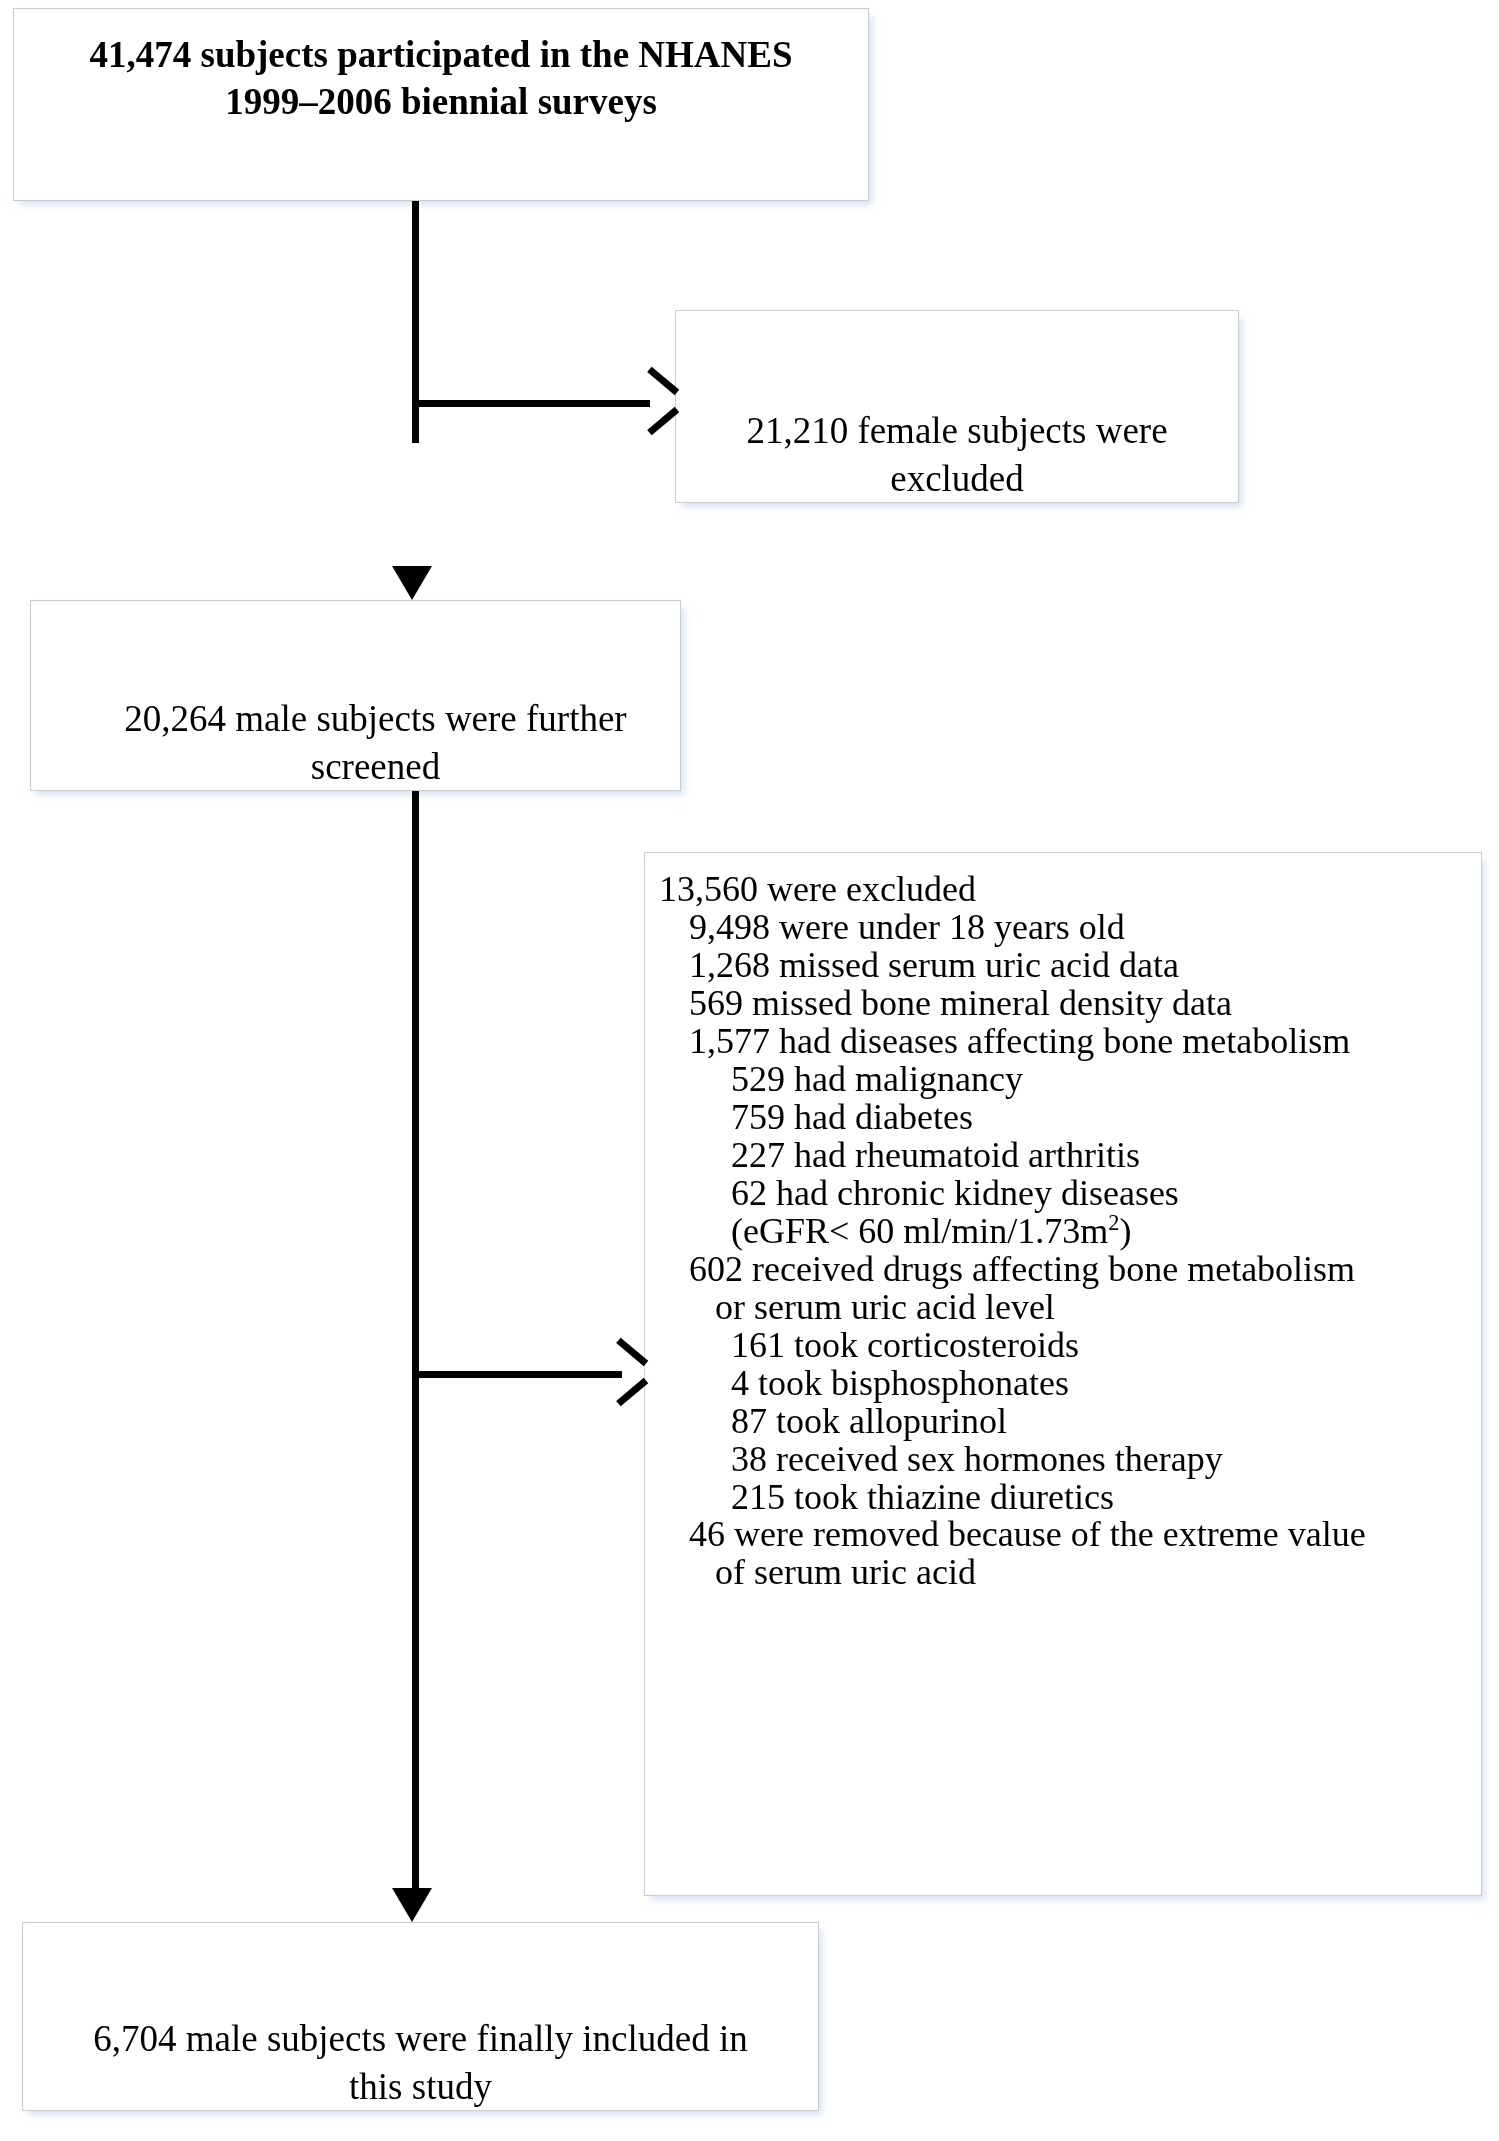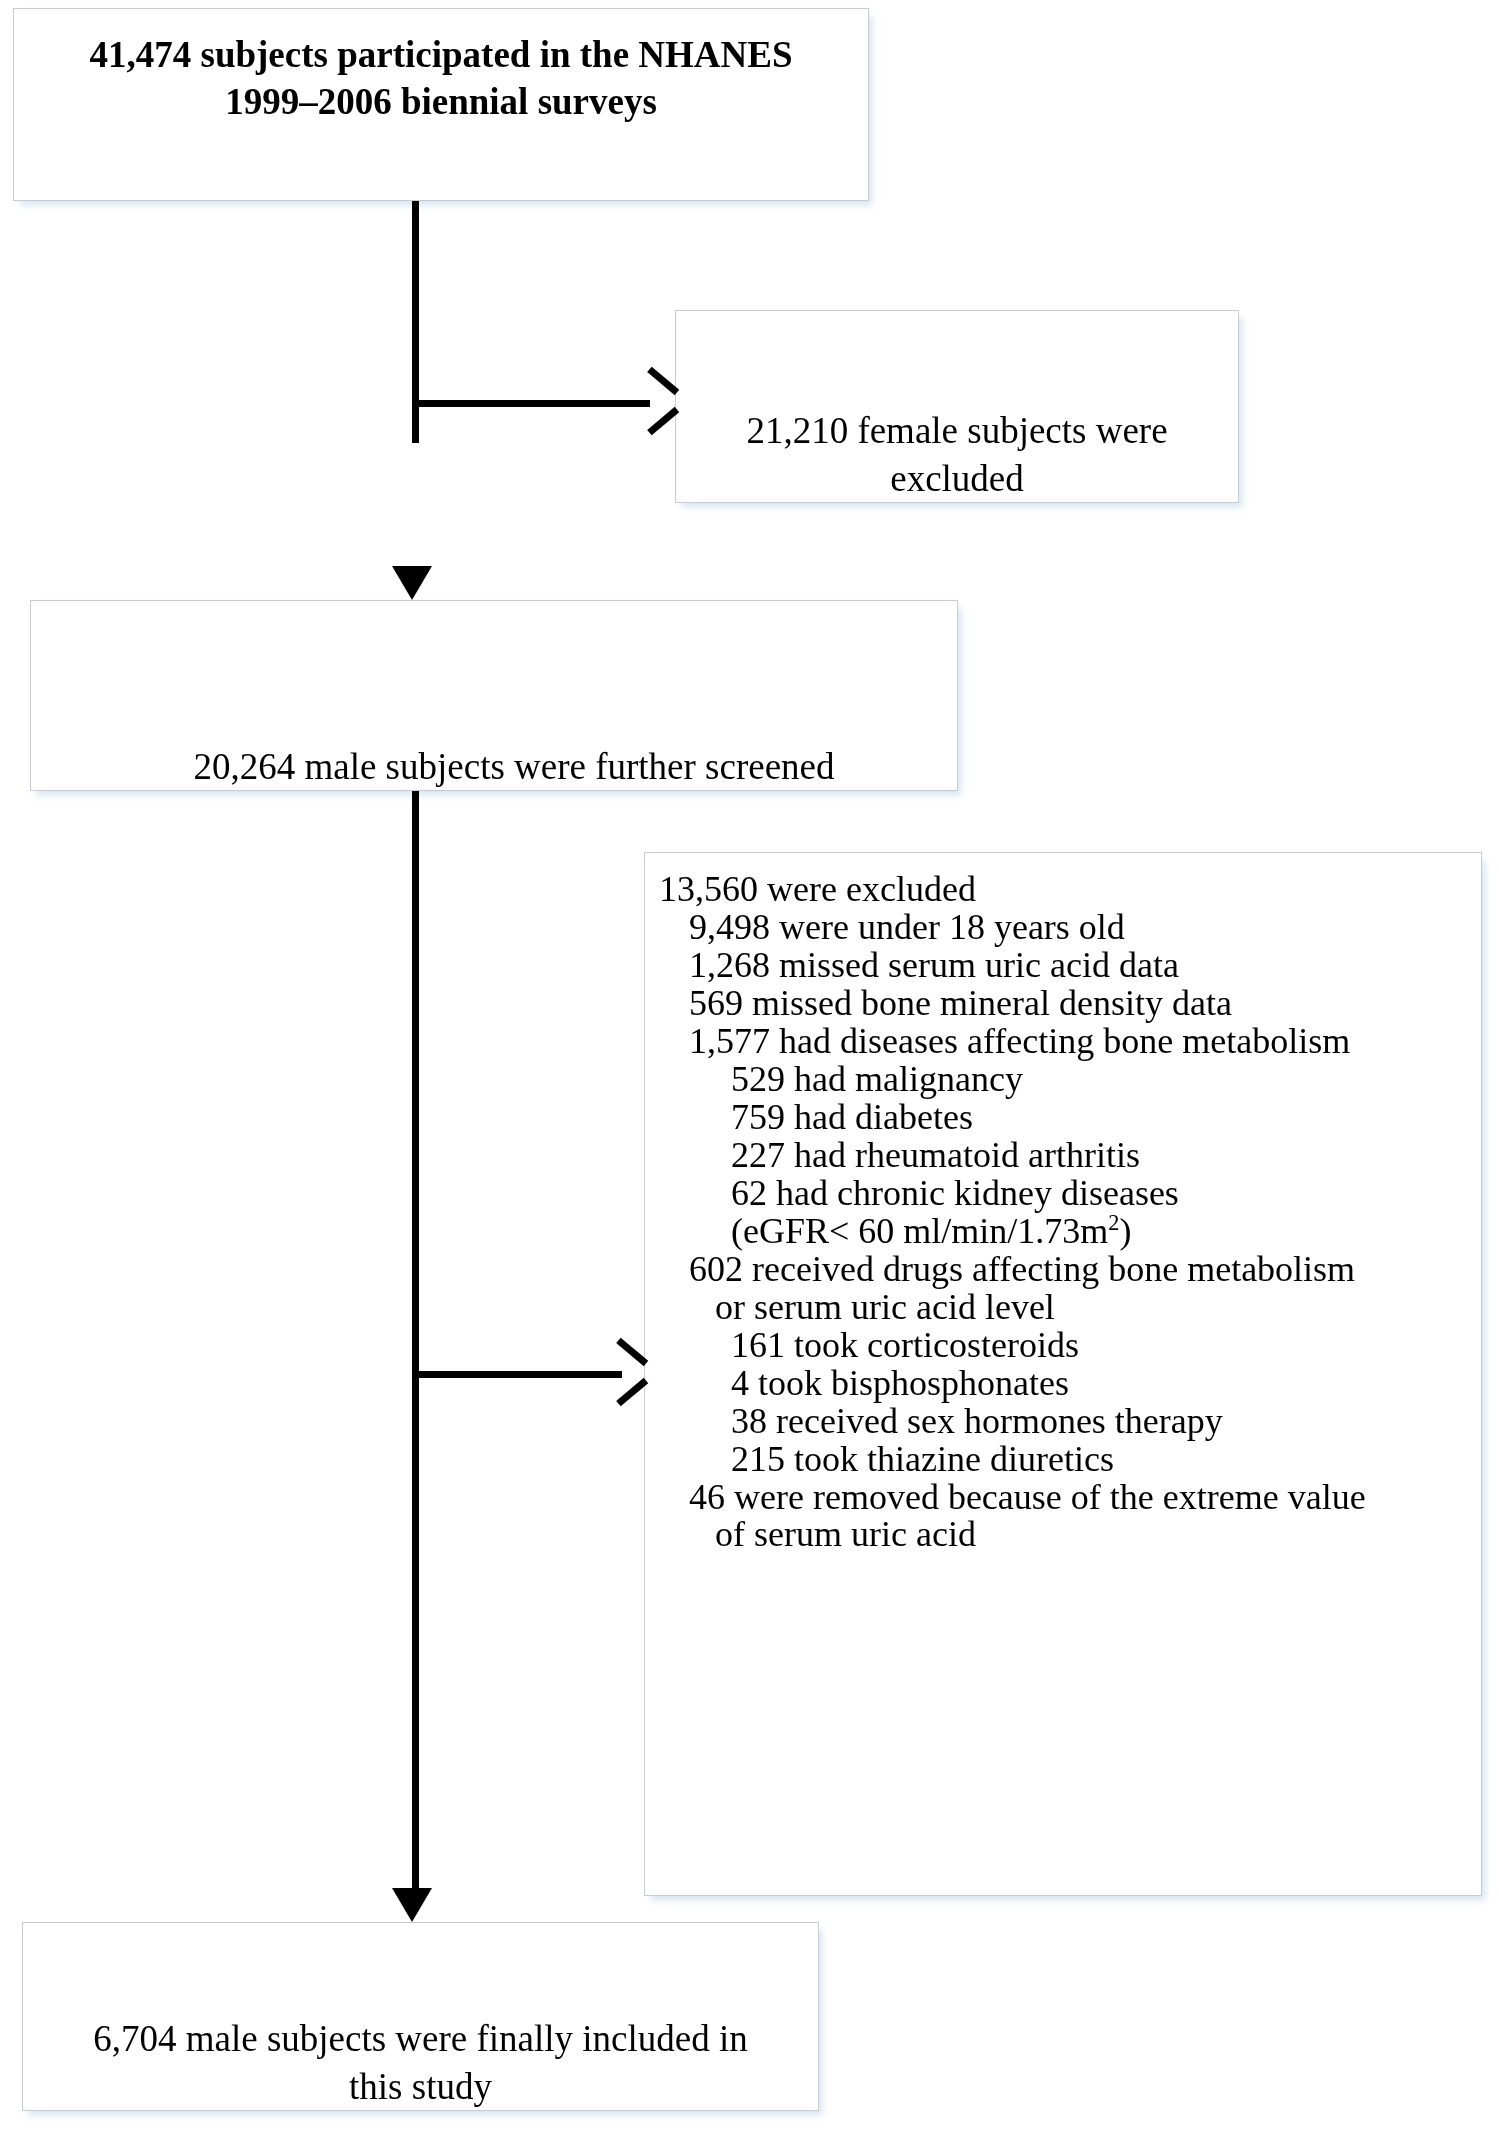--- a/index.html
+++ b/index.html
@@ -45,21 +45,21 @@
     padding-top: 22px;
     font-weight: bold;
   }
   #box-female-excluded {
     left: 675px; top: 310px;
     width: 564px; height: 193px;
     font-size: 37px;
   }
   #box-male-screened {
     left: 30px; top: 600px;
-    width: 928px; height: 191px;
+    width: 651px; height: 191px;
     font-size: 37px;
     padding-left: 40px;
   }
   #box-bottom-included {
     left: 22px; top: 1922px;
     width: 797px; height: 189px;
     font-size: 37px;
   }
   
   #box-exclusion-list {
@@ -169,20 +169,21 @@
         <div class="excl-line lvl-1">1,577 had diseases affecting bone metabolism</div>
         <div class="excl-line lvl-2">529 had malignancy</div>
         <div class="excl-line lvl-2">759 had diabetes</div>
         <div class="excl-line lvl-2">227 had rheumatoid arthritis</div>
         <div class="excl-line lvl-2">62 had chronic kidney diseases</div>
         <div class="excl-line lvl-2">(eGFR&lt; 60 ml/min/1.73m<sup>2</sup>)</div>
         <div class="excl-line lvl-1">602 received drugs affecting bone metabolism</div>
         <div class="excl-line lvl-3">or serum uric acid level</div>
         <div class="excl-line lvl-2">161 took corticosteroids</div>
         <div class="excl-line lvl-2">4 took bisphosphonates</div>
+        <div class="excl-line lvl-2">87 took allopurinol</div>
         <div class="excl-line lvl-2">38  received sex hormones therapy</div>
         <div class="excl-line lvl-2">215 took thiazine diuretics</div>
         <div class="excl-line lvl-1">46 were removed because of the extreme value</div>
         <div class="excl-line lvl-3">of serum uric acid</div>
       </div>
   </div>
 
   <div class="box" id="box-bottom-included">
     <span class="box-text">6,704 male subjects were finally included in
 this study</span>

